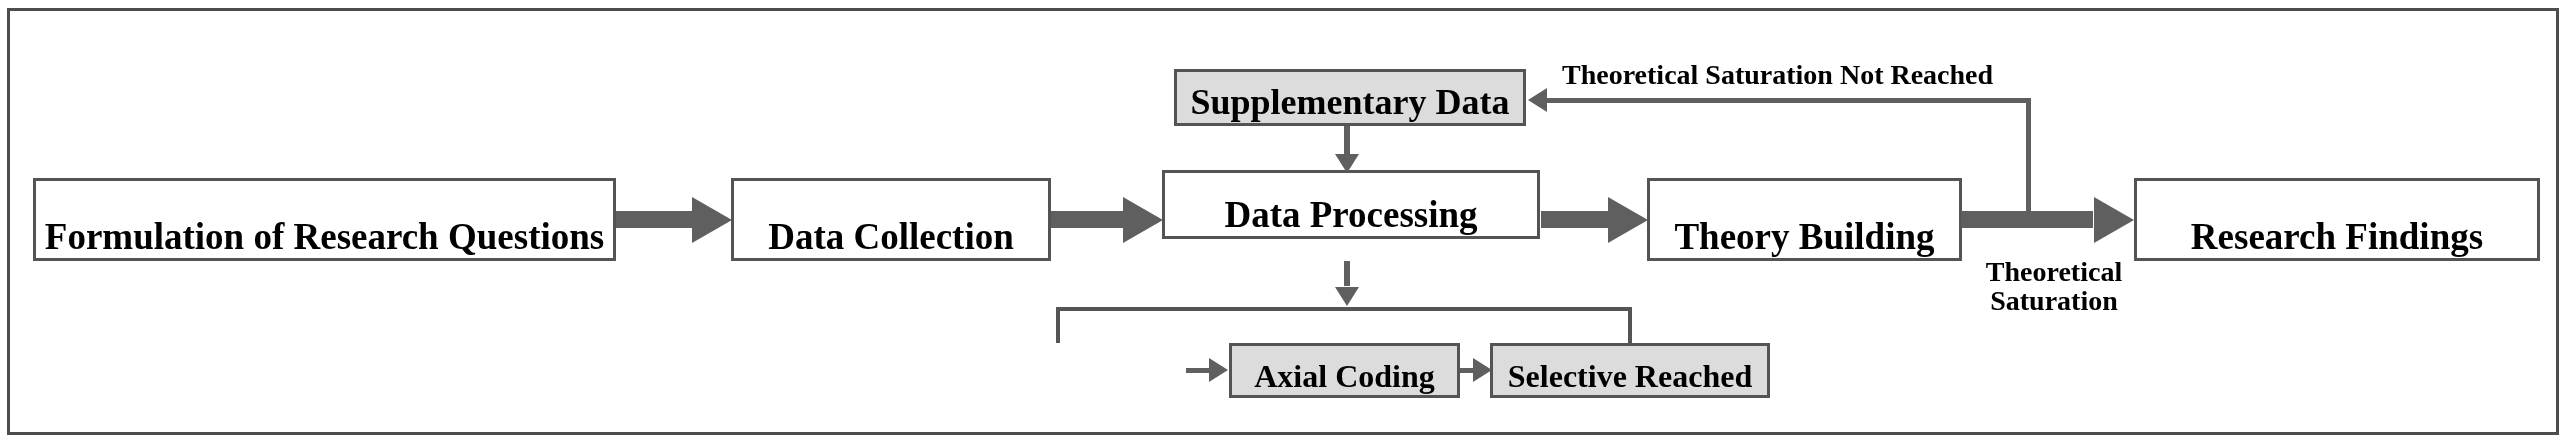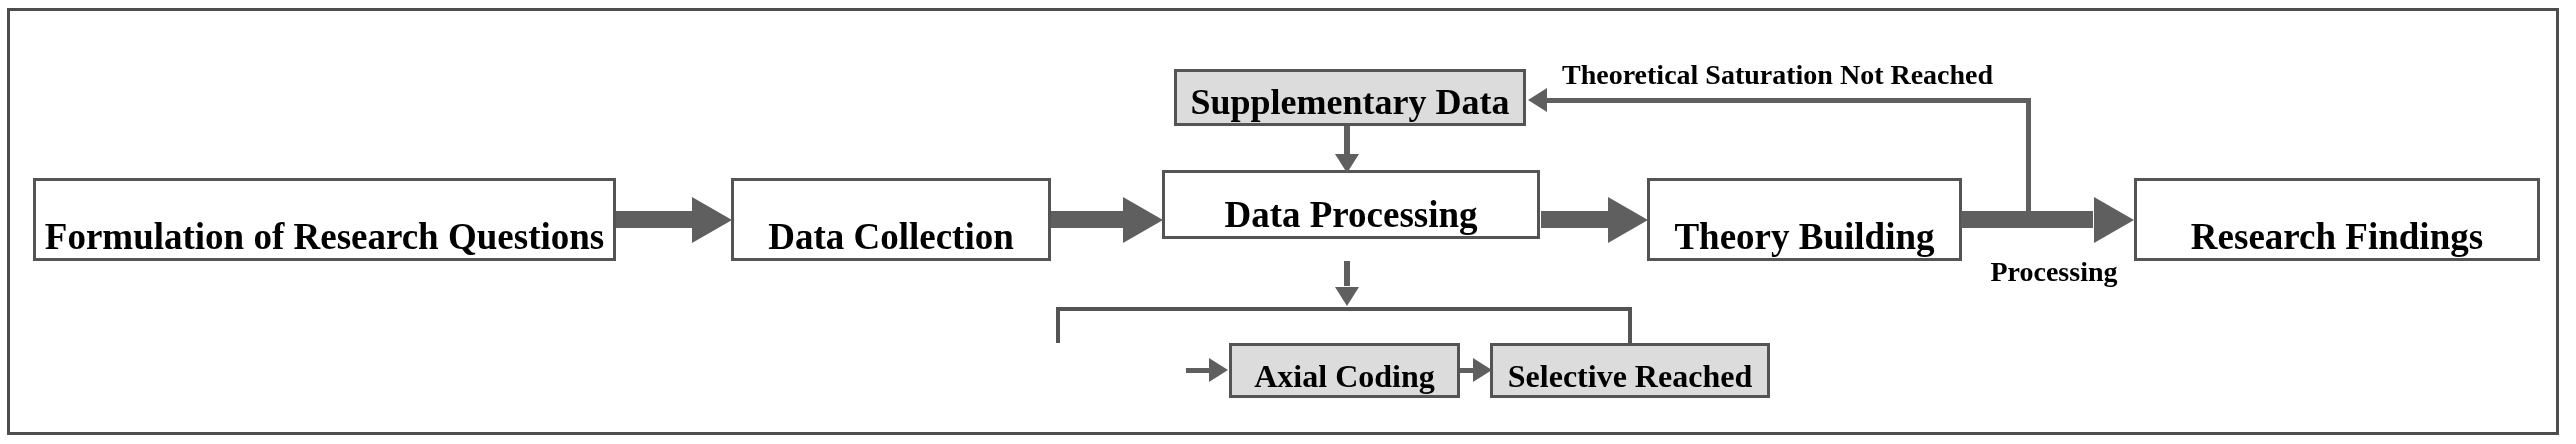--- a/index.html
+++ b/index.html
@@ -142,21 +142,22 @@
   </div>
   <div class="shaft vshaft suppAs"></div>
   <div class="vhead suppAh"></div>
 
   <div class="fbHead"></div>
   <div class="shaft fbH"></div>
   <div class="shaft fbV"></div>
   <div class="lbl fbLbl">Theoretical Saturation Not Reached</div>
 
   <div class="lbl satLbl">
-    <div>Processing</div>
+    <div>Theoretical</div>
+    <div>Saturation</div>
   </div>
 
   <div class="shaft vshaft dpAs"></div>
   <div class="vhead dpAh"></div>
   <div class="line connH"></div>
   <div class="line dropL"></div>
   <div class="line dropR"></div>
 
   <div class="box gray axial">
     <span>Axial Coding</span>

